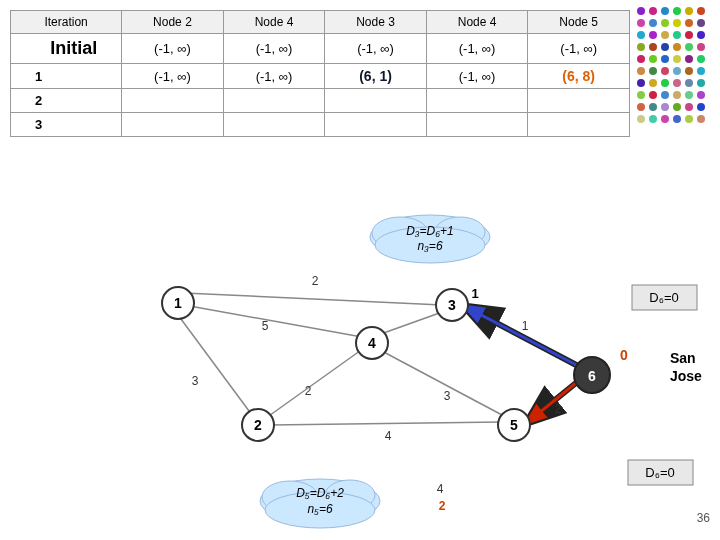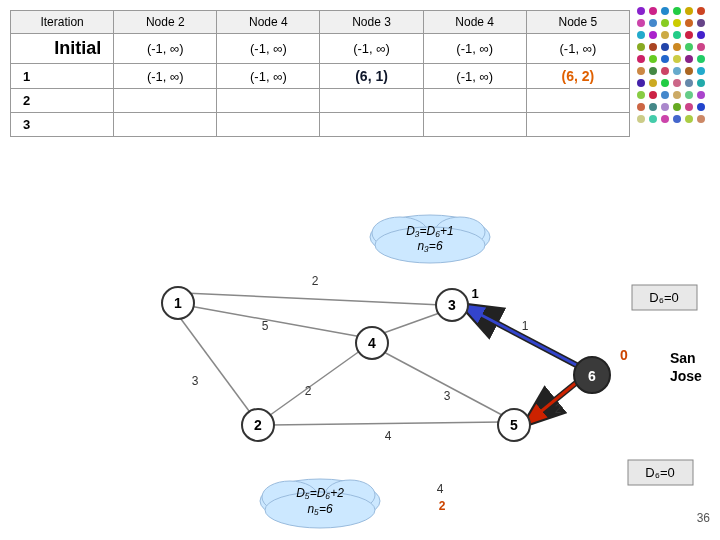--- a/index.html
+++ b/index.html
@@ -21,21 +21,21 @@
       width: 620px;
     }
 
     table {
       border-collapse: collapse;
       width: 100%;
     }
 
     table td, table th {
       border: 1px solid #999;
-      padding: 4px 12px;
+      padding: 4px 24px;
       text-align: center;
       min-width: 80px;
     }
 
     table thead td {
       background: #f0f0f0;
       font-size: 12px;
     }
 
     .row-label {
@@ -185,21 +185,21 @@
           <td>(-1, ∞)</td>
           <td>(-1, ∞)</td>
           <td>(-1, ∞)</td>
         </tr>
         <tr>
           <td class="row-label">1</td>
           <td>(-1, ∞)</td>
           <td>(-1, ∞)</td>
           <td style="color: #0f172a; font-weight: bold; font-size: 14px;">(6, 1)</td>
           <td>(-1, ∞)</td>
-          <td style="color: rgb(224, 96, 0); font-weight: bold; font-size: 14px;">(6, 2)</td>
+          <td style="color: rgb(224, 96, 0); font-weight: bold; font-size: 14px;">(6, 8)</td>
         </tr>
         <tr>
           <td class="row-label">2</td>
           <td></td>
           <td></td>
           <td></td>
           <td></td>
           <td></td>
         </tr>
         <tr>

